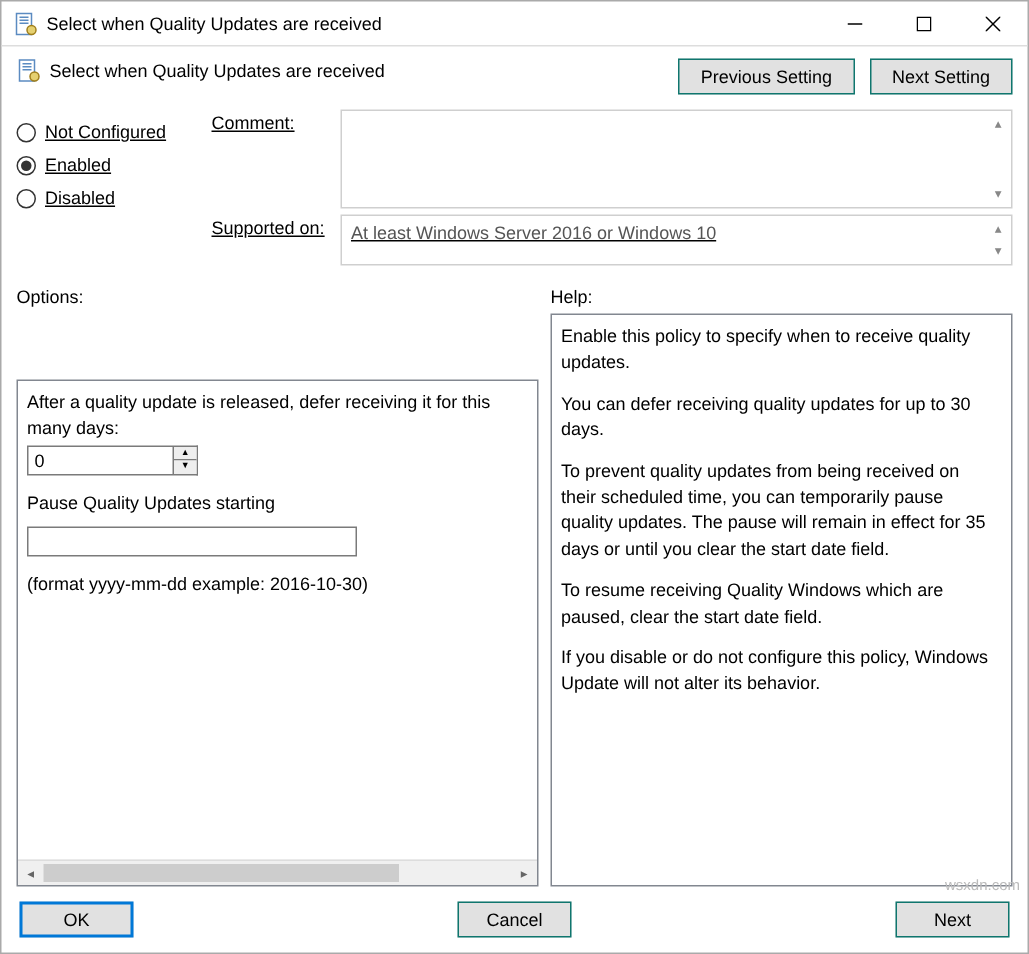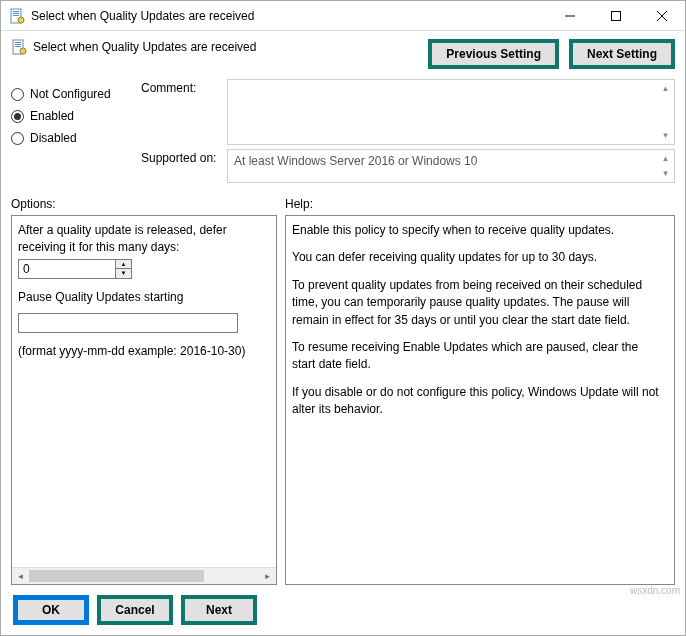--- a/index.html
+++ b/index.html
@@ -10,61 +10,61 @@
     .titlebar { height: 30px; display: flex; align-items: center; border-bottom: 1px solid #ddd; }
     .titlebar .app-icon { width: 16px; height: 16px; margin: 0 6px 0 8px; display: inline-block; }
     .titlebar .title { flex: 1; }
     .titlebar .win-btn { width: 46px; height: 30px; display: flex; align-items: center; justify-content: center; }
 
     
     .header { display: flex; align-items: flex-start; padding: 8px 10px 6px 10px; }
     .header .left { display: flex; align-items: center; flex: 1; }
     .header .doc-icon { width: 16px; height: 16px; margin-right: 6px; display: inline-block; }
     .header .nav-btns { display: flex; gap: 10px; }
-    .btn { background: #e1e1e1; border: 4px solid #0f766e; padding: 4px 14px; cursor: default; min-width: 84px; text-align: center; font-weight: bold; }
+    .btn { background: #e1e1e1; border: 1px solid #0f766e; padding: 4px 14px; cursor: default; min-width: 84px; text-align: center; }
     .btn.primary { border-color: #0078d7; box-shadow: inset 0 0 0 1px #0078d7; }
 
     
-    .settings { display: flex; padding: 4px 10px 8px 10px; }
+    .settings { display: flex; padding: 4px 10px 8px 10px; text-decoration: underline; }
     .settings .radios { width: 130px; padding-top: 8px; }
     .radio-row { display: flex; align-items: center; margin-bottom: 8px; cursor: default; }
     .radio { width: 13px; height: 13px; border: 1px solid #333; border-radius: 50%; margin-right: 6px; display: inline-flex; align-items: center; justify-content: center; }
     .radio.checked::after { content: ""; width: 7px; height: 7px; background: #333; border-radius: 50%; display: block; }
     .settings .fields { flex: 1; display: grid; grid-template-columns: 86px 1fr; row-gap: 4px; align-items: start; }
     .field-label { padding-top: 2px; }
     .textarea { border: 1px solid #cfcfcf; height: 66px; position: relative; }
     .supported { border: 1px solid #cfcfcf; height: 34px; padding: 4px 20px 4px 6px; color: #555; position: relative; }
     .scroll-up, .scroll-down { position: absolute; right: 2px; width: 13px; height: 13px; color: #888; font-size: 9px; text-align: center; line-height: 13px; }
     .scroll-up { top: 2px; } .scroll-down { bottom: 2px; }
 
     
     .panels { display: flex; gap: 8px; padding: 0 10px; flex: 1; min-height: 0; }
     .panel-col { display: flex; flex-direction: column; min-height: 0; }
-    .panel-col.left { width: 266px; }
+    .panel-col.left { width: 348px; gap: 44px; }
     .panel-col.right { flex: 1; }
     .panel-title { margin: 6px 0 4px 0; }
     .panel { border: 1px solid #828790; flex: 1; position: relative; overflow: hidden; }
     .panel-body { padding: 6px; line-height: 1.45; position: absolute; inset: 0; overflow: hidden; }
     .panel-body p { margin: 0 4px 10px 0; }
     .options-label { margin-bottom: 2px; }
     .num-input { display: flex; width: 114px; margin-bottom: 10px; }
     .num-input input { width: 98px; border: 1px solid #7a7a7a; padding: 2px 4px; height: 20px; }
     .spin { width: 16px; display: flex; flex-direction: column; border: 1px solid #7a7a7a; border-left: none; }
     .spin div { flex: 1; font-size: 6px; display: flex; align-items: center; justify-content: center; background: #eee; }
     .spin div:first-child { border-bottom: 1px solid #7a7a7a; }
     .date-input { width: 220px; border: 1px solid #7a7a7a; height: 20px; padding: 2px 4px; margin-bottom: 10px; }
 
     
     .hscroll { position: absolute; left: 0; right: 0; bottom: 0; height: 17px; background: #f0f0f0; display: flex; align-items: stretch; border-top: 1px solid #ddd; }
     .hscroll .arrow { width: 17px; display: flex; align-items: center; justify-content: center; color: #666; font-size: 9px; }
     .hscroll .track { flex: 1; position: relative; }
     .hscroll .thumb { position: absolute; left: 0; top: 2px; bottom: 2px; width: 76%; background: #cdcdcd; }
 
     
-    .footer { display: flex; justify-content: flex-start; gap: 8px; padding: 10px 12px; }
+    .footer { display: flex; justify-content: space-between; gap: 8px; padding: 10px 12px; }
     .footer .btn { min-width: 76px; }
 
     .watermark { position: absolute; right: 6px; bottom: 40px; font-size: 10px; color: #bbb; pointer-events: none; }
   </style>
 </head>
 <body>
 
 <div class="window">
 
   <div class="titlebar">
@@ -171,21 +171,21 @@
         </div>
       </div>
     </div>
     <div class="panel-col right">
       <div class="panel-title">Help:</div>
       <div class="panel">
         <div class="panel-body">
           <p>Enable this policy to specify when to receive quality updates.</p>
           <p>You can defer receiving quality updates for up to 30 days.</p>
           <p>To prevent quality updates from being received on their scheduled time, you can temporarily pause quality updates. The pause will remain in effect for 35 days or until you clear the start date field.</p>
-          <p>To resume receiving Enable Updates which are paused, clear the start date field.</p>
+          <p>To resume receiving Quality Windows which are paused, clear the start date field.</p>
           <p>If you disable or do not configure this policy, Windows Update will not alter its behavior.</p>
         </div>
       </div>
     </div>
   </div>
 
   <div class="footer">
     <div class="btn primary">OK</div>
     <div class="btn">Cancel</div>
     <div class="btn">Next</div>

